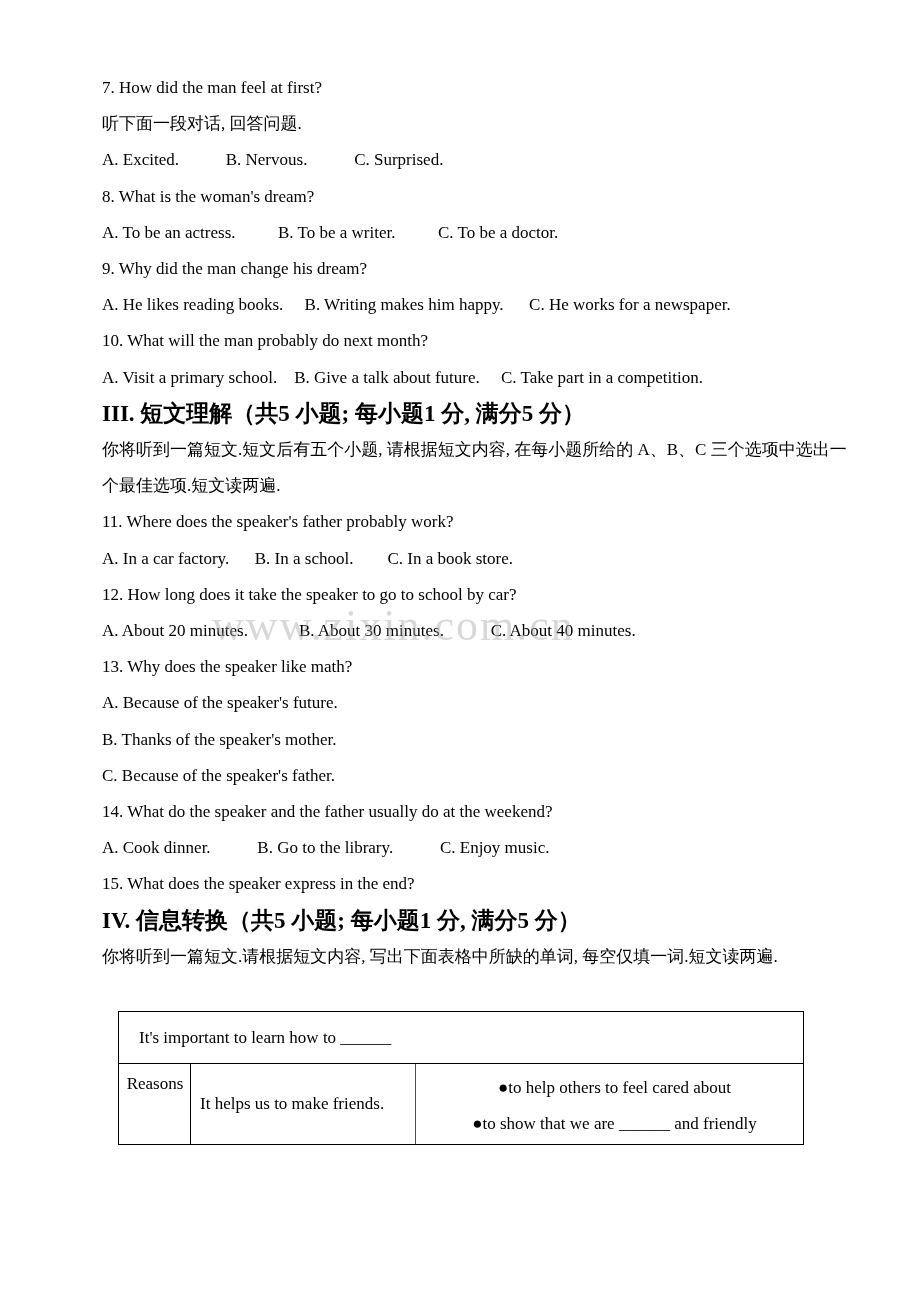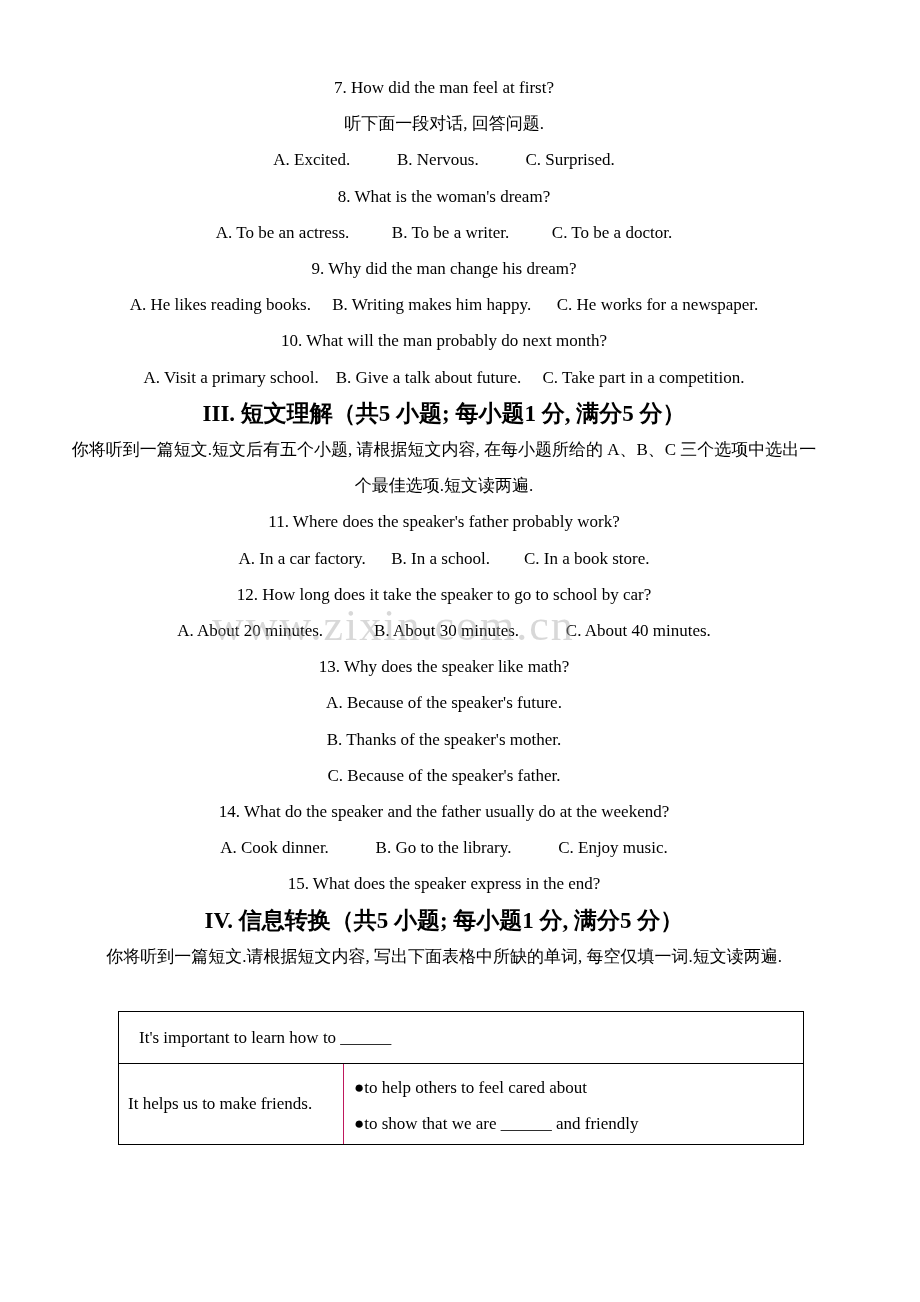--- a/index.html
+++ b/index.html
@@ -27,25 +27,24 @@
     letter-spacing: 2px;
     color: #ababab;
     opacity: 0.45;
     font-family: "Liberation Serif", serif;
     white-space: nowrap;
     pointer-events: none;
     z-index: 2;
   }
   #lines {
     position: absolute;
-    left: 68px;
+    left: 102px;
     top: 70px;
     width: 752px;
     z-index: 1;
-    text-align: center;
   }
   .ln {
     margin: 0;
     font-size: 17px;
     line-height: 36.2px;
     white-space: pre-wrap;
   }
   .ln.heading {
     font-size: 23px;
     font-weight: bold;
@@ -68,20 +67,21 @@
     padding-left: 20px;
     box-sizing: border-box;
   }
   .tbl-body-row {
     display: flex;
     height: 80px;
     box-sizing: border-box;
   }
   .cell {
     box-sizing: border-box;
+    text-align: center;
   }
   .cell-label {
     width: 72px;
     border-right: 1px solid #000;
     padding: 10px 4px 0 5px;
   }
   .cell-reason {
     width: 225px;
     border-right: 1px solid #be185d;
     display: flex;
@@ -128,20 +128,21 @@
       <p class="ln normal">14. What do the speaker and the father usually do at the weekend?</p>
       <p class="ln normal">A. Cook dinner.           B. Go to the library.           C. Enjoy music.</p>
       <p class="ln normal">15. What does the speaker express in the end?</p>
       <p class="ln heading">IV. 信息转换（共5 小题; 每小题1 分, 满分5 分）</p>
       <p class="ln normal">你将听到一篇短文.请根据短文内容, 写出下面表格中所缺的单词, 每空仅填一词.短文读两遍.</p>
     </div>
 
   <div id="answer-table">
     <div class="tbl-header-row cell">It's important to learn how to ______</div>
     <div class="tbl-body-row">
+      <div class="cell cell-label">Reasons</div>
       <div class="cell cell-reason">It helps us to make friends.</div>
       <div class="cell cell-bullets">
         <p>●to help others to feel cared about</p>
         <p>●to show that we are ______ and friendly</p>
       </div>
     </div>
   </div>
 
 </div>
 

